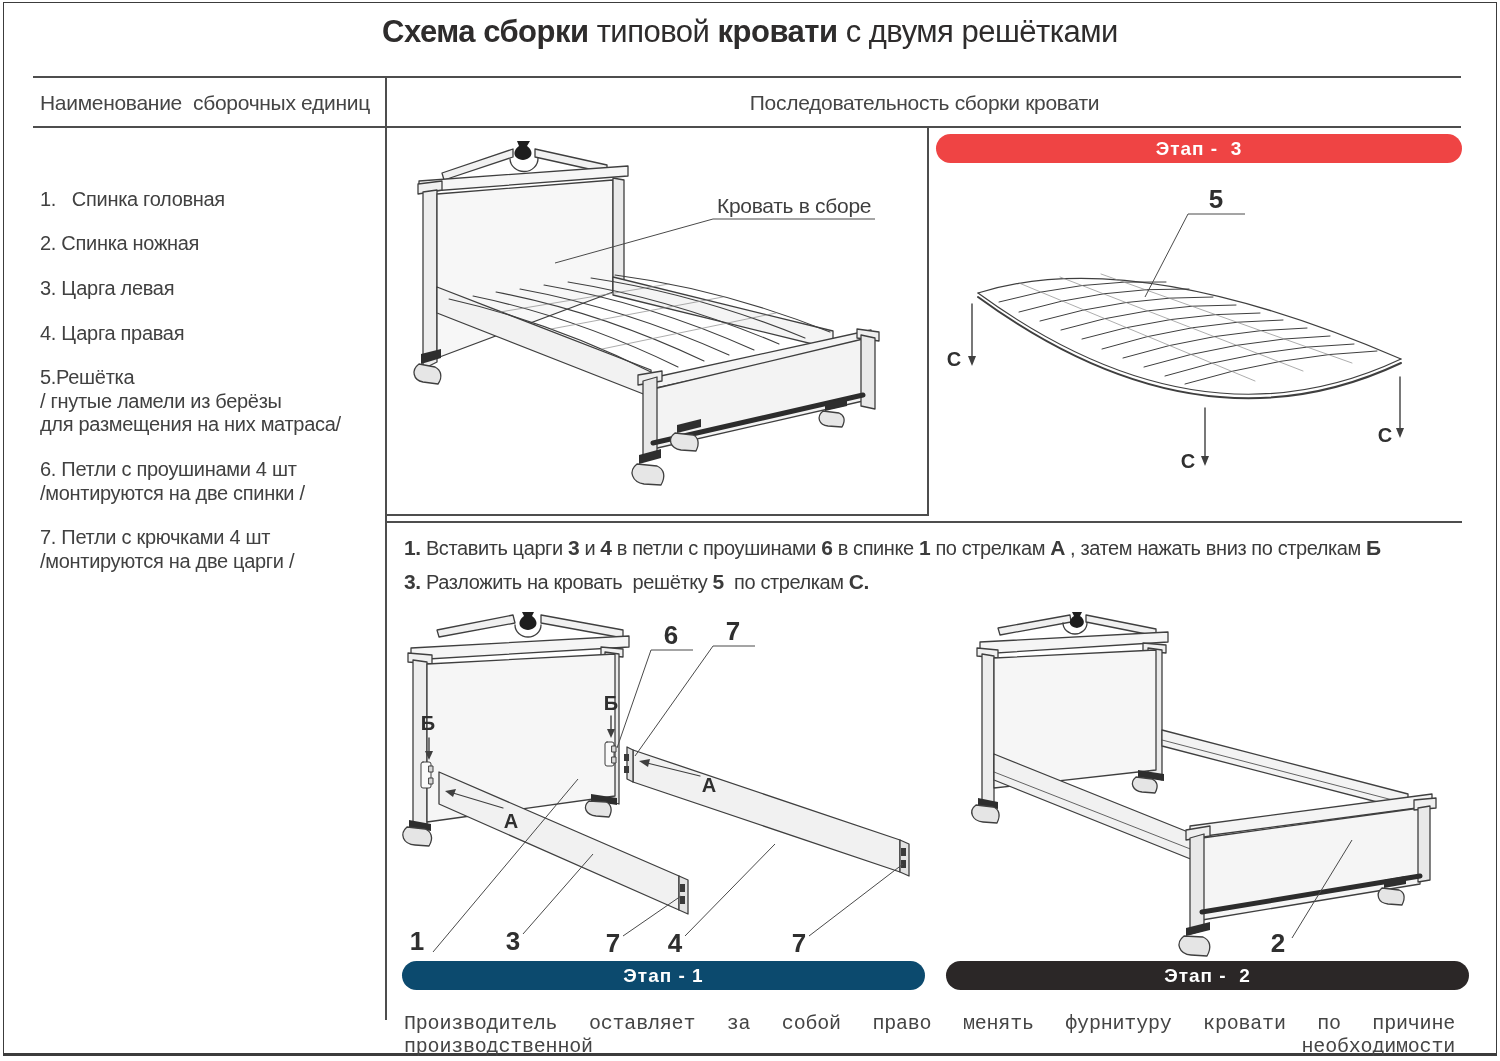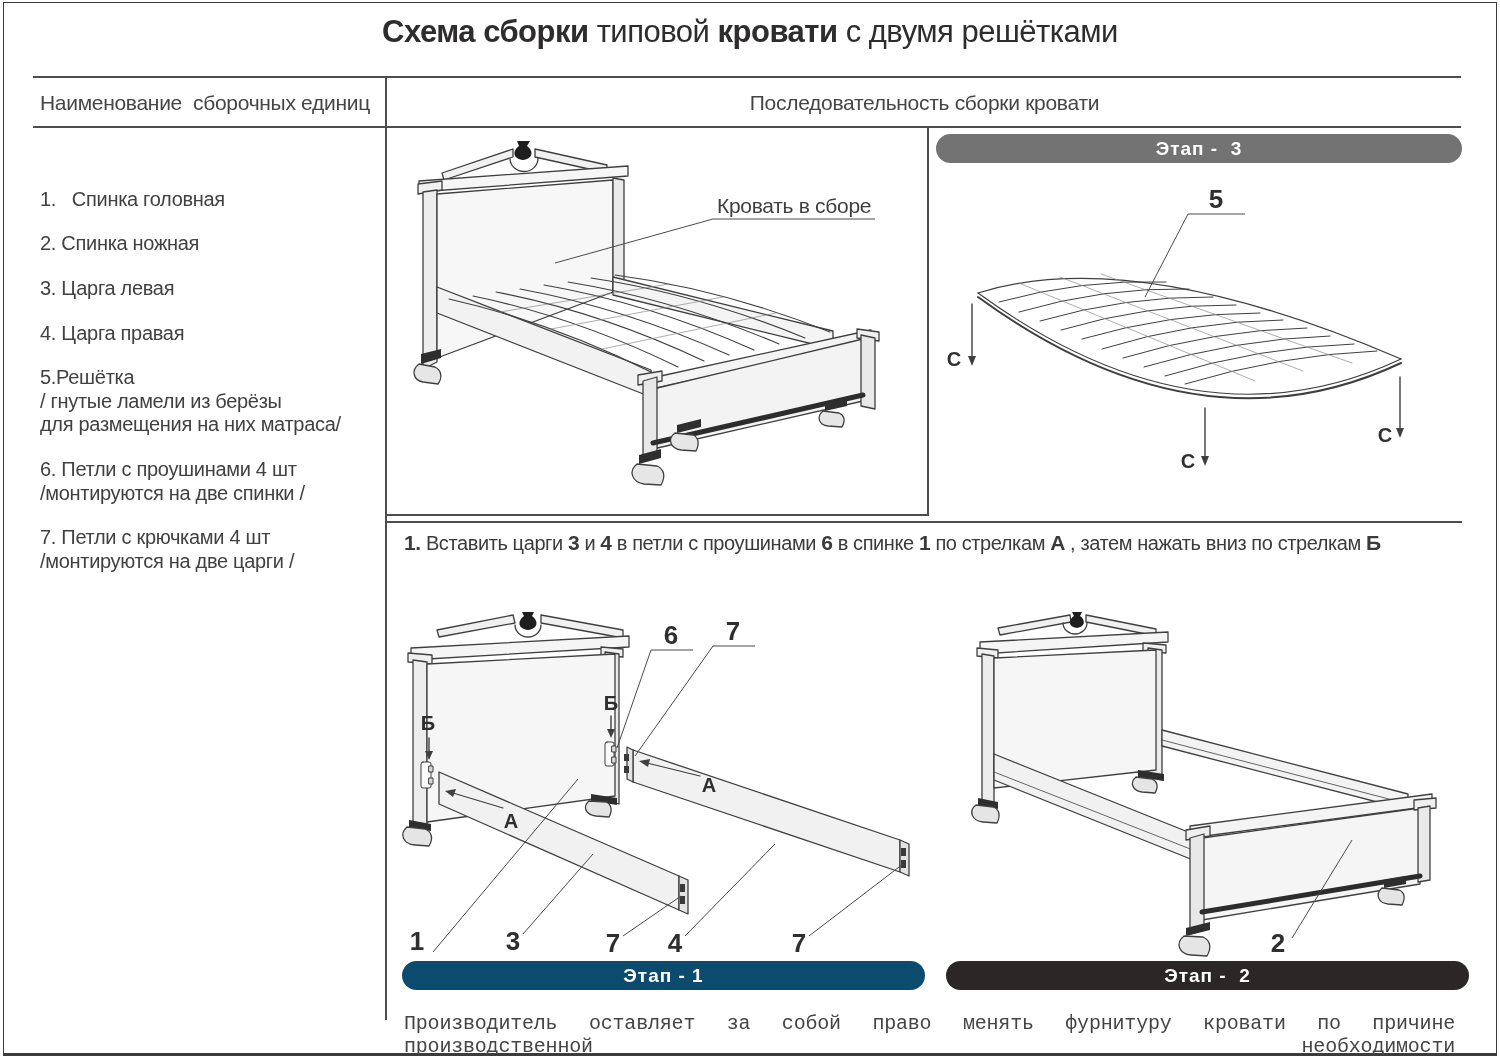--- a/index.html
+++ b/index.html
@@ -13,21 +13,21 @@
   .title .b{font-weight:700;}
   .hrule{position:absolute;background:#4d4d4d;height:2px;}
   .vrule{position:absolute;background:#4d4d4d;width:2px;}
   .col-header{position:absolute;font-size:21px;letter-spacing:-0.3px;color:#454545;white-space:pre;}
   .parts{position:absolute;left:40px;top:0;width:340px;}
   .part-line{position:absolute;font-size:20px;letter-spacing:-0.3px;color:#414141;white-space:pre;line-height:23px;}
   .banner{position:absolute;height:29px;border-radius:15px;background:#2b2727;
         display:flex;align-items:center;justify-content:center;}
   .banner span{color:#ffffff;font-size:19px;font-weight:700;letter-spacing:1px;white-space:pre;}
   .instructions{position:absolute;left:404px;top:531px;width:1066px;}
-  .instr-line{font-size:20px;letter-spacing:-0.4px;color:#3b3b3b;white-space:pre;line-height:23px;margin:0;}
+  .instr-line{font-size:20px;letter-spacing:-0.4px;color:#3b3b3b;white-space:pre;line-height:33px;margin:0;}
   .instr-line .b{font-weight:700;font-size:21px;}
   .footer{position:absolute;left:404px;top:1012px;width:1051px;font-size:20px;letter-spacing:-0.2px;
         color:#454545;text-align:justify;text-align-last:justify;font-family:Liberation Mono, monospace;}
   svg{position:absolute;overflow:visible;}
   svg text{font-family:"Liberation Sans", sans-serif;}
   .lbl-num{font-size:26px;font-weight:700;fill:#2f2f2f;}
   .lbl-letter{font-size:20px;font-weight:700;fill:#2f2f2f;}
   .lbl-callout{font-size:21px;fill:#3f3f3f;letter-spacing:-0.3px;}
 </style>
 </head>
@@ -55,21 +55,21 @@
     <div class="part-line" style="top:322px;">4. Царга правая</div>
     <div class="part-line" style="top:366px;">5.Решётка</div>
     <div class="part-line" style="top:390px;">/ гнутые ламели из берёзы</div>
     <div class="part-line" style="top:413px;">для размещения на них матраса/</div>
     <div class="part-line" style="top:458px;">6. Петли с проушинами 4 шт</div>
     <div class="part-line" style="top:482px;">/монтируются на две спинки /</div>
     <div class="part-line" style="top:526px;">7. Петли с крючками 4 шт</div>
     <div class="part-line" style="top:550px;">/монтируются на две царги /</div>
   </div>
 
-  <div class="banner" style="left: 936px; top: 134px; width: 526px; background: #737373;">
+  <div class="banner" style="left: 936px; top: 134px; width: 526px; background: #ef4444;">
     <span>Этап -  3</span>
   </div>
   <div class="banner" style="left: 402px; top: 961px; width: 523px; background: #0c4a6e;">
     <span>Этап - 1</span>
   </div>
   <div class="banner" style="left: 946px; top: 961px; width: 523px; background: rgb(43, 39, 39);">
     <span>Этап -  2</span>
   </div>
 
   <svg style="left:385px;top:127px;" width="543" height="387" viewBox="0 0 543 387">
@@ -292,16 +292,17 @@
       <polygon points="444,268 466,264 466,272 444,276" fill="#2e2e2e" stroke="none"></polygon>
       <path d="M442,276 c-7,6 -4,15 6,16 l14,1 c4,-8 2,-13 -3,-15 z" fill="#e5e5e5"></path>
     </g>
 
     <polyline points="352,326 412,228" stroke="#4a4a4a" stroke-width="1" fill="none"></polyline>
     <text class="lbl-num" x="338" y="340" text-anchor="middle">2</text>
   </svg>
 
   <div class="instructions">
     <p class="instr-line"><span class="b">1.</span><span> Вставить царги </span><span class="b">3</span><span> и </span><span class="b">4</span><span> в петли с проушинами </span><span class="b">6</span><span> в спинке </span><span class="b">1</span><span> по стрелкам </span><span class="b">А</span><span> , затем нажать вниз по стрелкам </span><span class="b">Б</span></p>
+    <p class="instr-line"><span class="b">3.</span><span> Разложить на кровать  решётку </span><span class="b">5</span><span>  по стрелкам </span><span class="b">С.</span></p>
   </div>
 
   <div class="footer">Производитель оставляет за собой право менять фурнитуру кровати по причине производственной необходимости</div>
 </div>
 
 </body></html>

